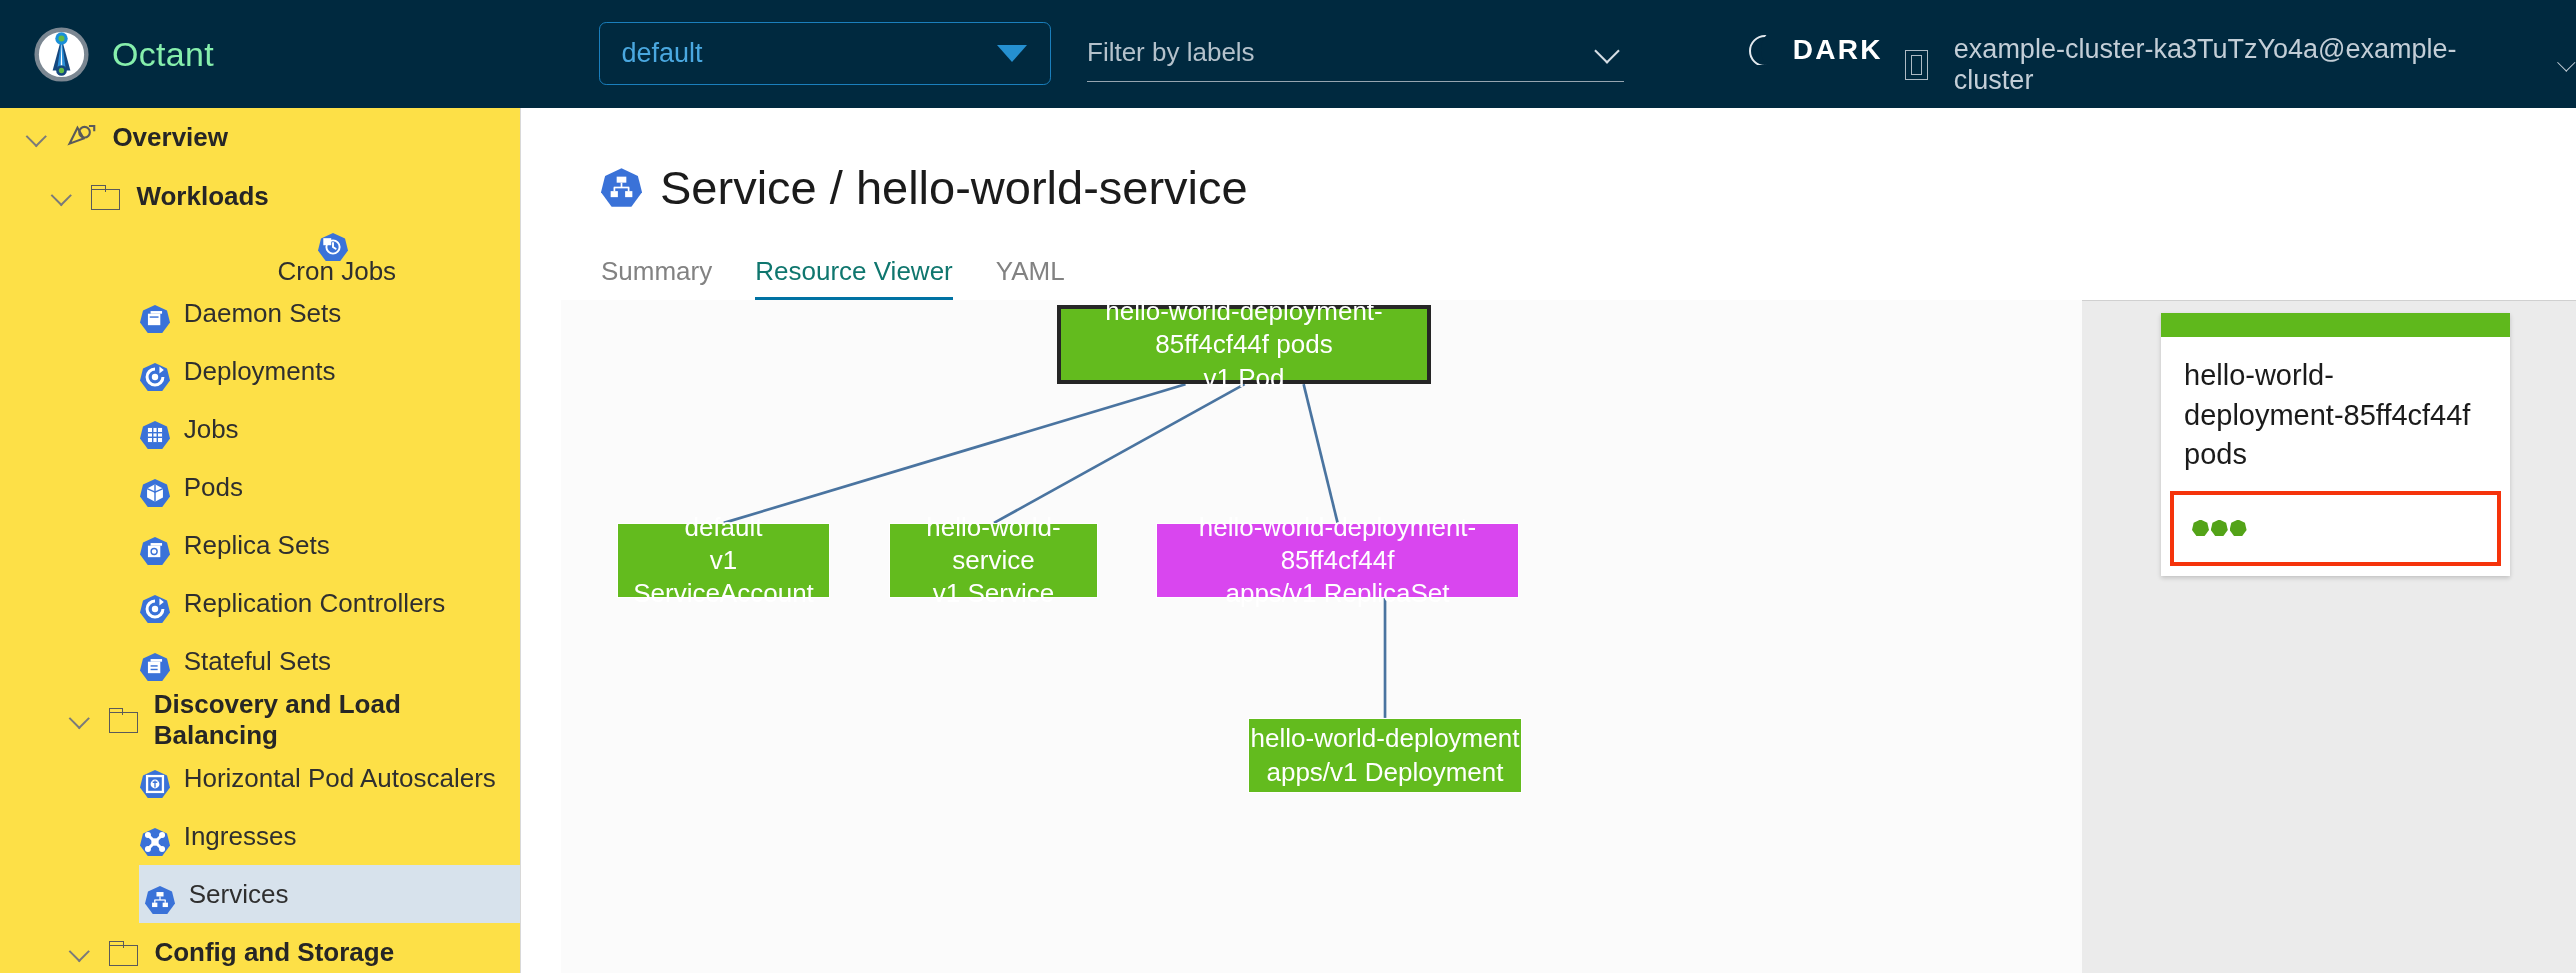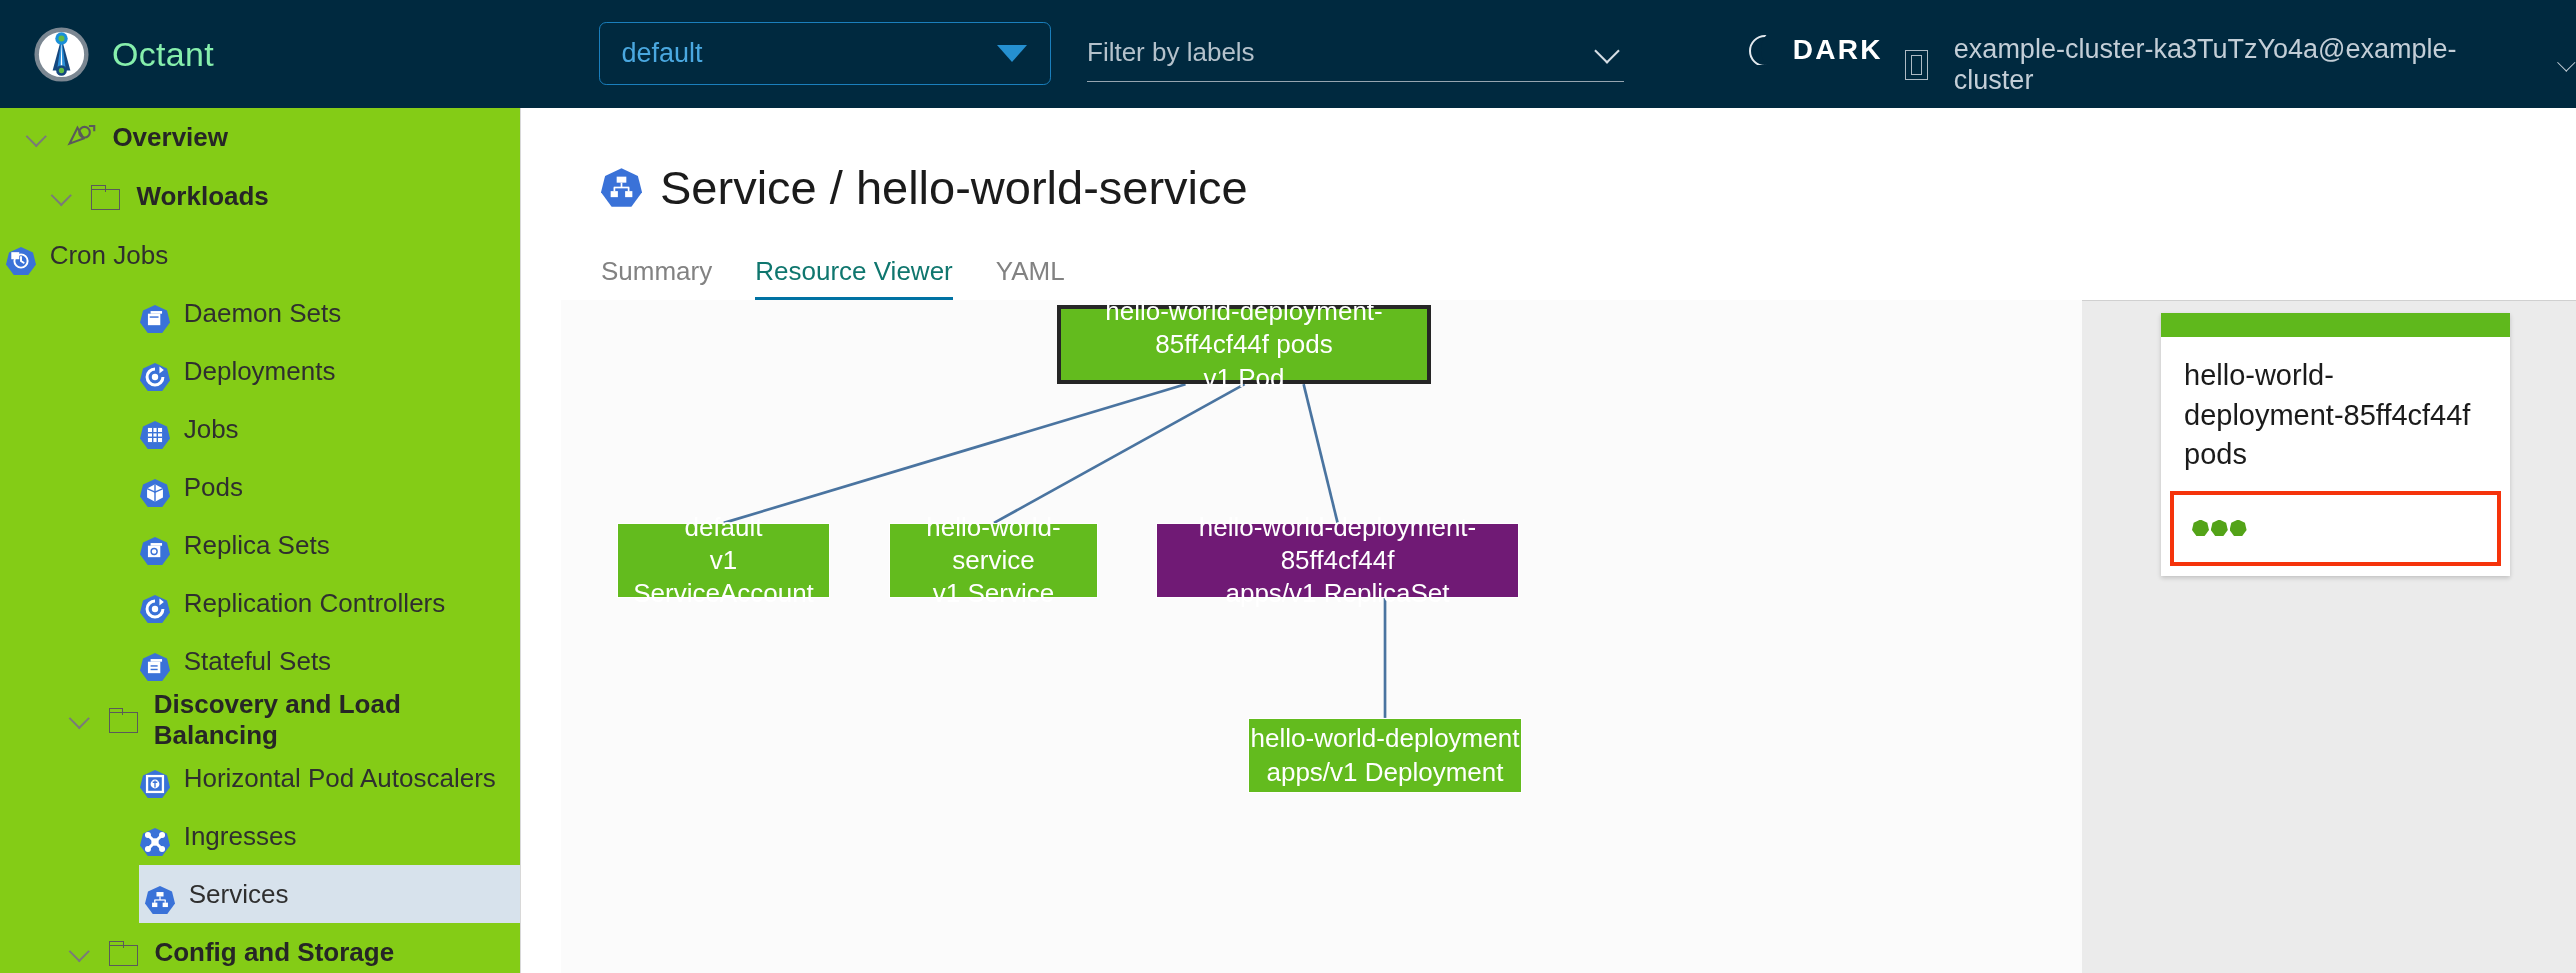--- a/index.html
+++ b/index.html
@@ -107,21 +107,21 @@
     width: 11.6px; height: 11.6px;
     border-right: 1.8px solid #c3ced7;
     border-bottom: 1.8px solid #c3ced7;
     transform: rotate(45deg);
   }
 
   
   .sidebar {
     position: absolute; left: 0; top: 108px;
     width: 521px; height: 865px;
-    background: #84cc16;
+    background: #fde047;
     border-right: 1.8px solid #d8d8d8;
     overflow: hidden;
   }
   .nav-row {
     display: flex; align-items: center; height: 58px;
     position: relative;
   }
   .nav-row.group { height: 59px; }
   .nav-row .caret-d {
     width: 19.7px; height: 19.7px; position: relative; flex: none;
@@ -306,21 +306,21 @@
             <path d="M26 2 L32 2 L32 8" fill="none" stroke="#5a5a5a" stroke-width="2.4"></path>
           </svg></span>
         <span class="nav-label bold" style="margin-left:16px">Overview</span>
       </div>
       <div class="nav-row group" style="padding-left: 52px;">
         <span class="caret-d"></span>
         <span style="width:19.7px"></span>
         <span class="folder-ico"></span>
         <span class="nav-label bold" style="margin-left:16px">Workloads</span>
       </div>
-      <div class="nav-row" style="">
+      <div class="nav-row" style="padding-left: 134px; flex-direction: column;">
         <span class="k8s">
           <svg width="30" height="30" viewBox="0 0 34 34">
             <path d="M17 1 L30.6 7.4 L34 21 L25.2 33 L8.8 33 L0 21 L3.4 7.4 Z" fill="#3a72d8"></path>
             <circle cx="17" cy="17" r="7.5" fill="none" stroke="#fff" stroke-width="2.2"></circle>
             <path d="M17 12.5 V17 L20 19" stroke="#fff" stroke-width="2.2" fill="none" stroke-linecap="round"></path>
             <rect x="6" y="7" width="9" height="8" fill="#fff"></rect>
           </svg>
         </span>
         <span class="nav-label" style="margin-left:19.7px">Cron Jobs</span>
       </div>
@@ -490,21 +490,21 @@
         <line x1="830" y1="94" x2="868" y2="249" stroke="#4a74a0" stroke-width="3"></line>
         <line x1="921" y1="333" x2="921" y2="467" stroke="#4a74a0" stroke-width="3"></line>
       </svg>
     <div id="nodes-layer">
         <div class="node root" style="left: 496px; top: 5.4px; width: 374px; height: 79px; background: rgb(99, 187, 30);">hello-world-deployment-85ff4cf44f pods
 v1 Pod</div>
         <div class="node" style="left: 56px; top: 223px; width: 213px; height: 75px; background: rgb(99, 187, 30);">default
 v1 ServiceAccount</div>
         <div class="node" style="left: 328px; top: 223px; width: 209px; height: 75px; background: rgb(99, 187, 30);">hello-world-service
 v1 Service</div>
-        <div class="node" style="left: 595px; top: 223px; width: 363px; height: 75px; background: #701a75;">hello-world-deployment-85ff4cf44f
+        <div class="node" style="left: 595px; top: 223px; width: 363px; height: 75px; background: #d946ef;">hello-world-deployment-85ff4cf44f
 apps/v1 ReplicaSet</div>
         <div class="node" style="left: 687px; top: 418px; width: 274px; height: 75px; background: rgb(99, 187, 30);">hello-world-deployment
 apps/v1 Deployment</div>
       </div>
   </div>
 
   <div class="rightpanel">
     <div class="detail-card">
       <div class="card-bar"></div>
       <div class="card-title">hello-world-deployment-85ff4cf44f pods</div>

